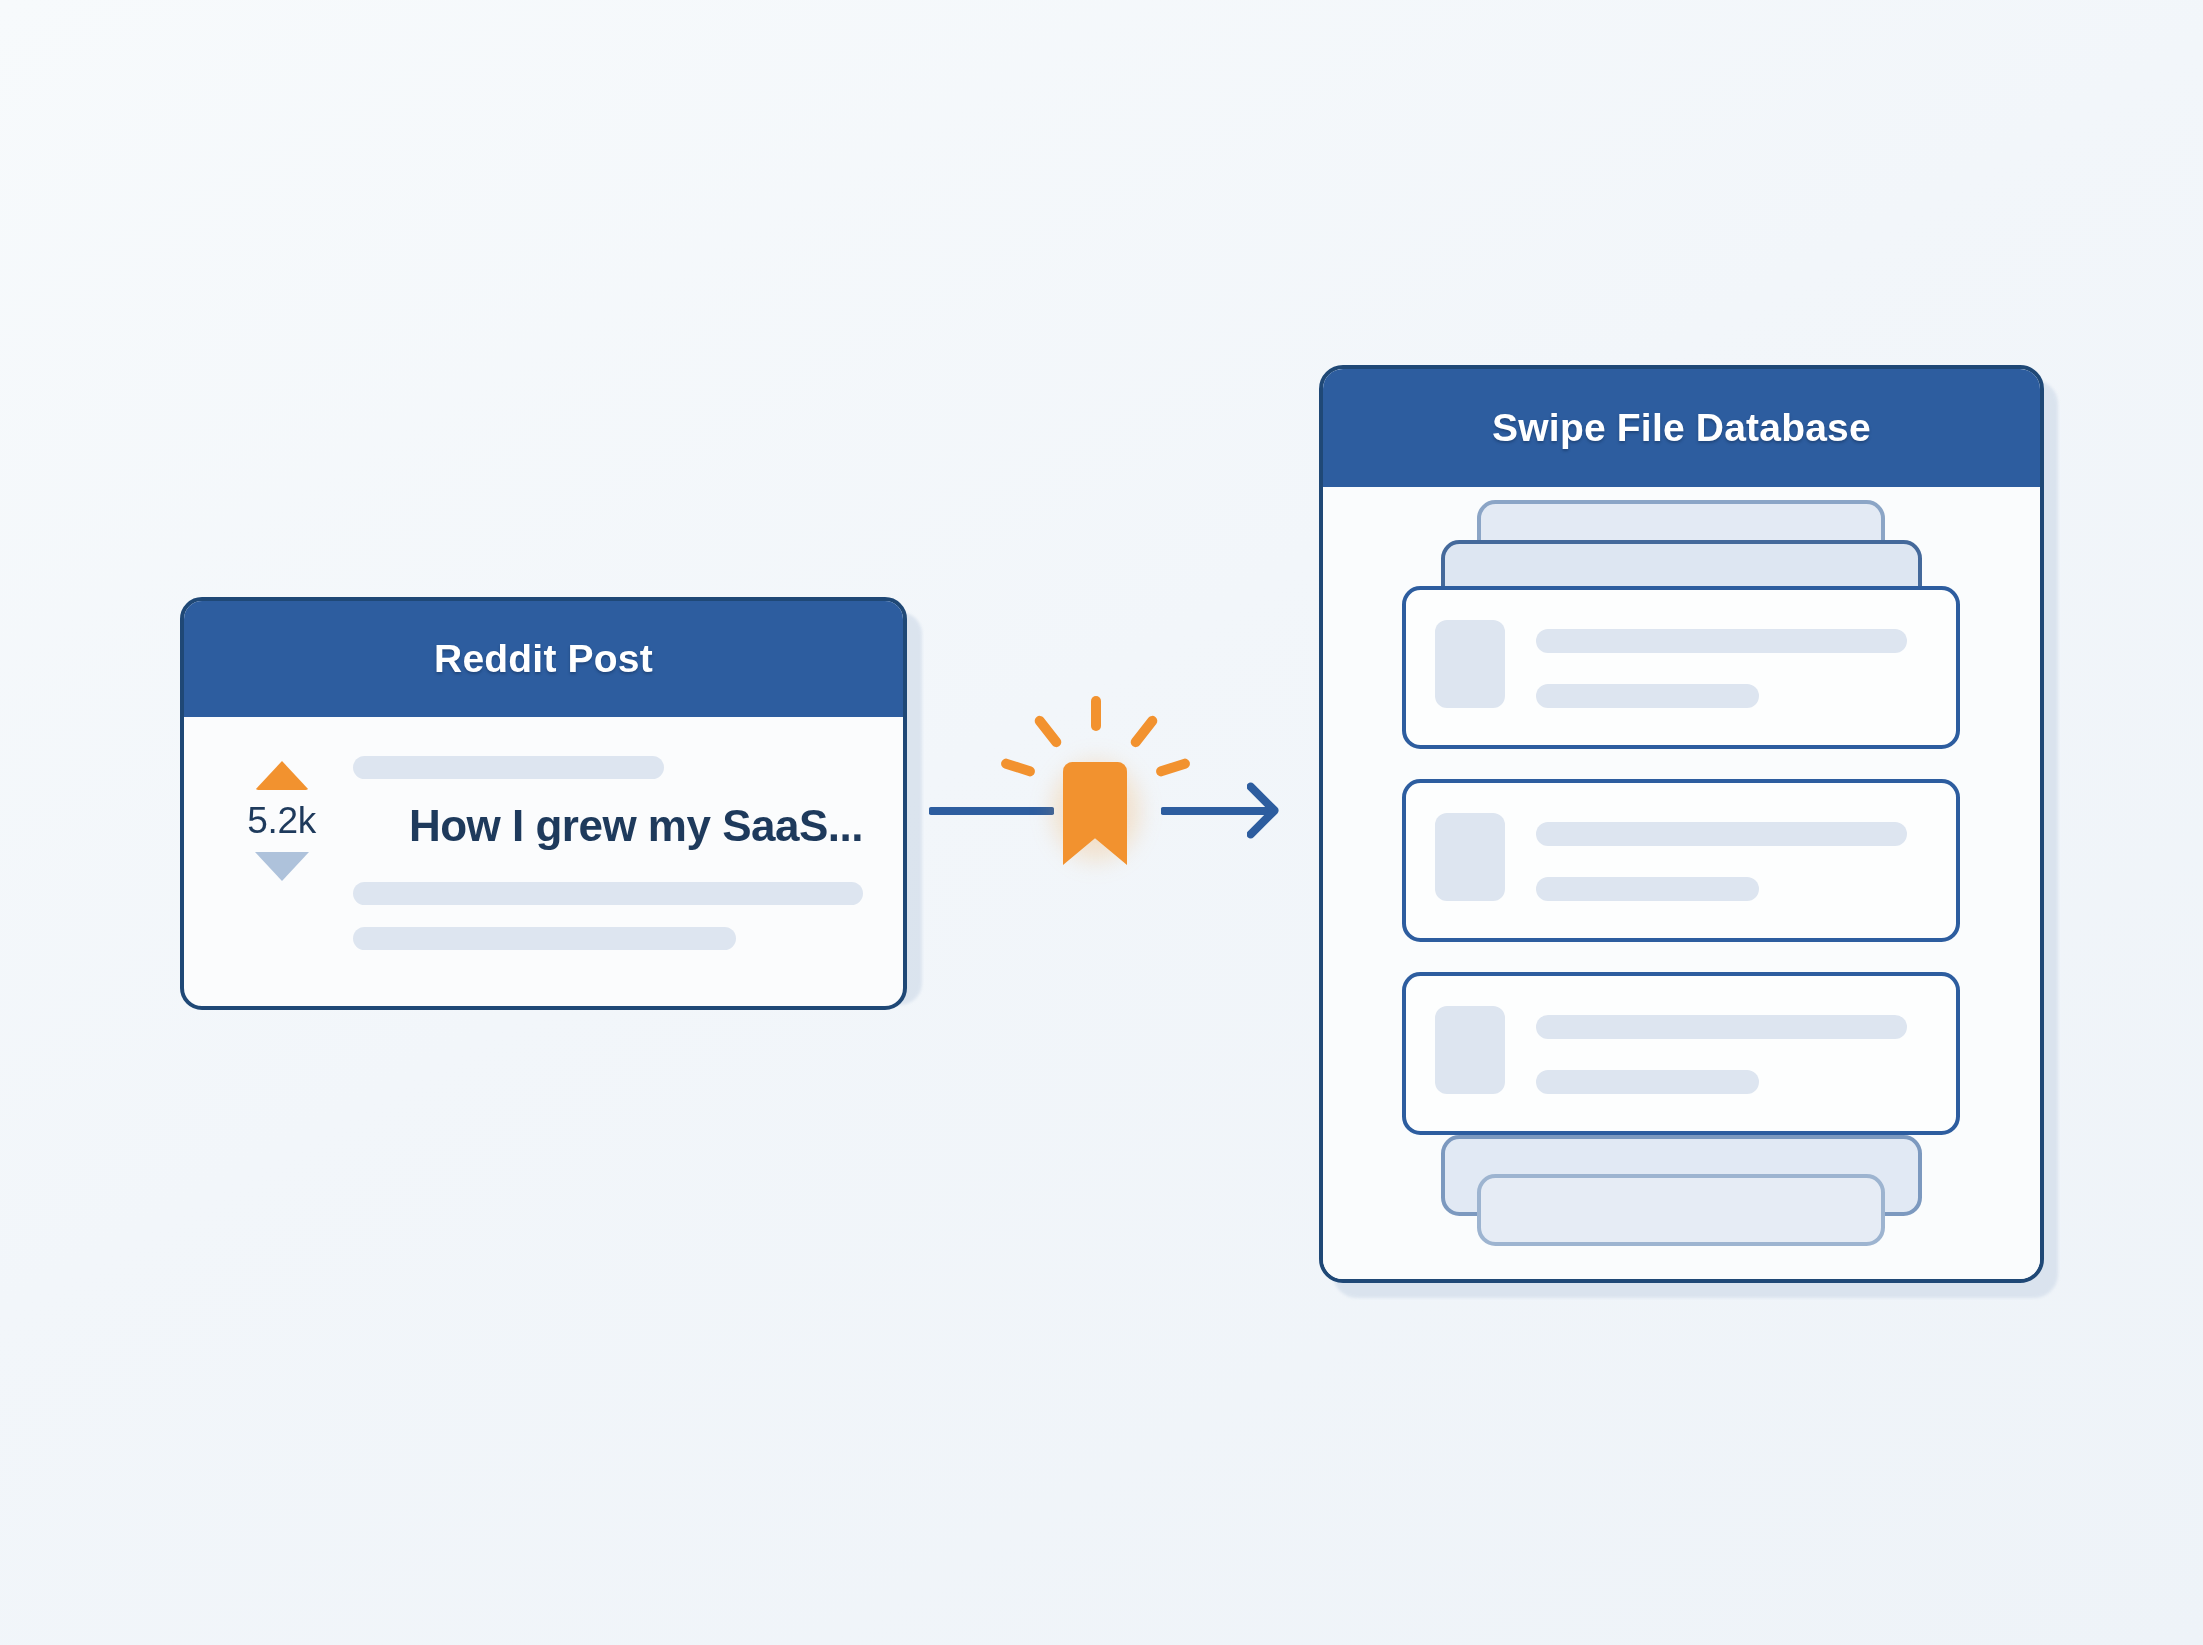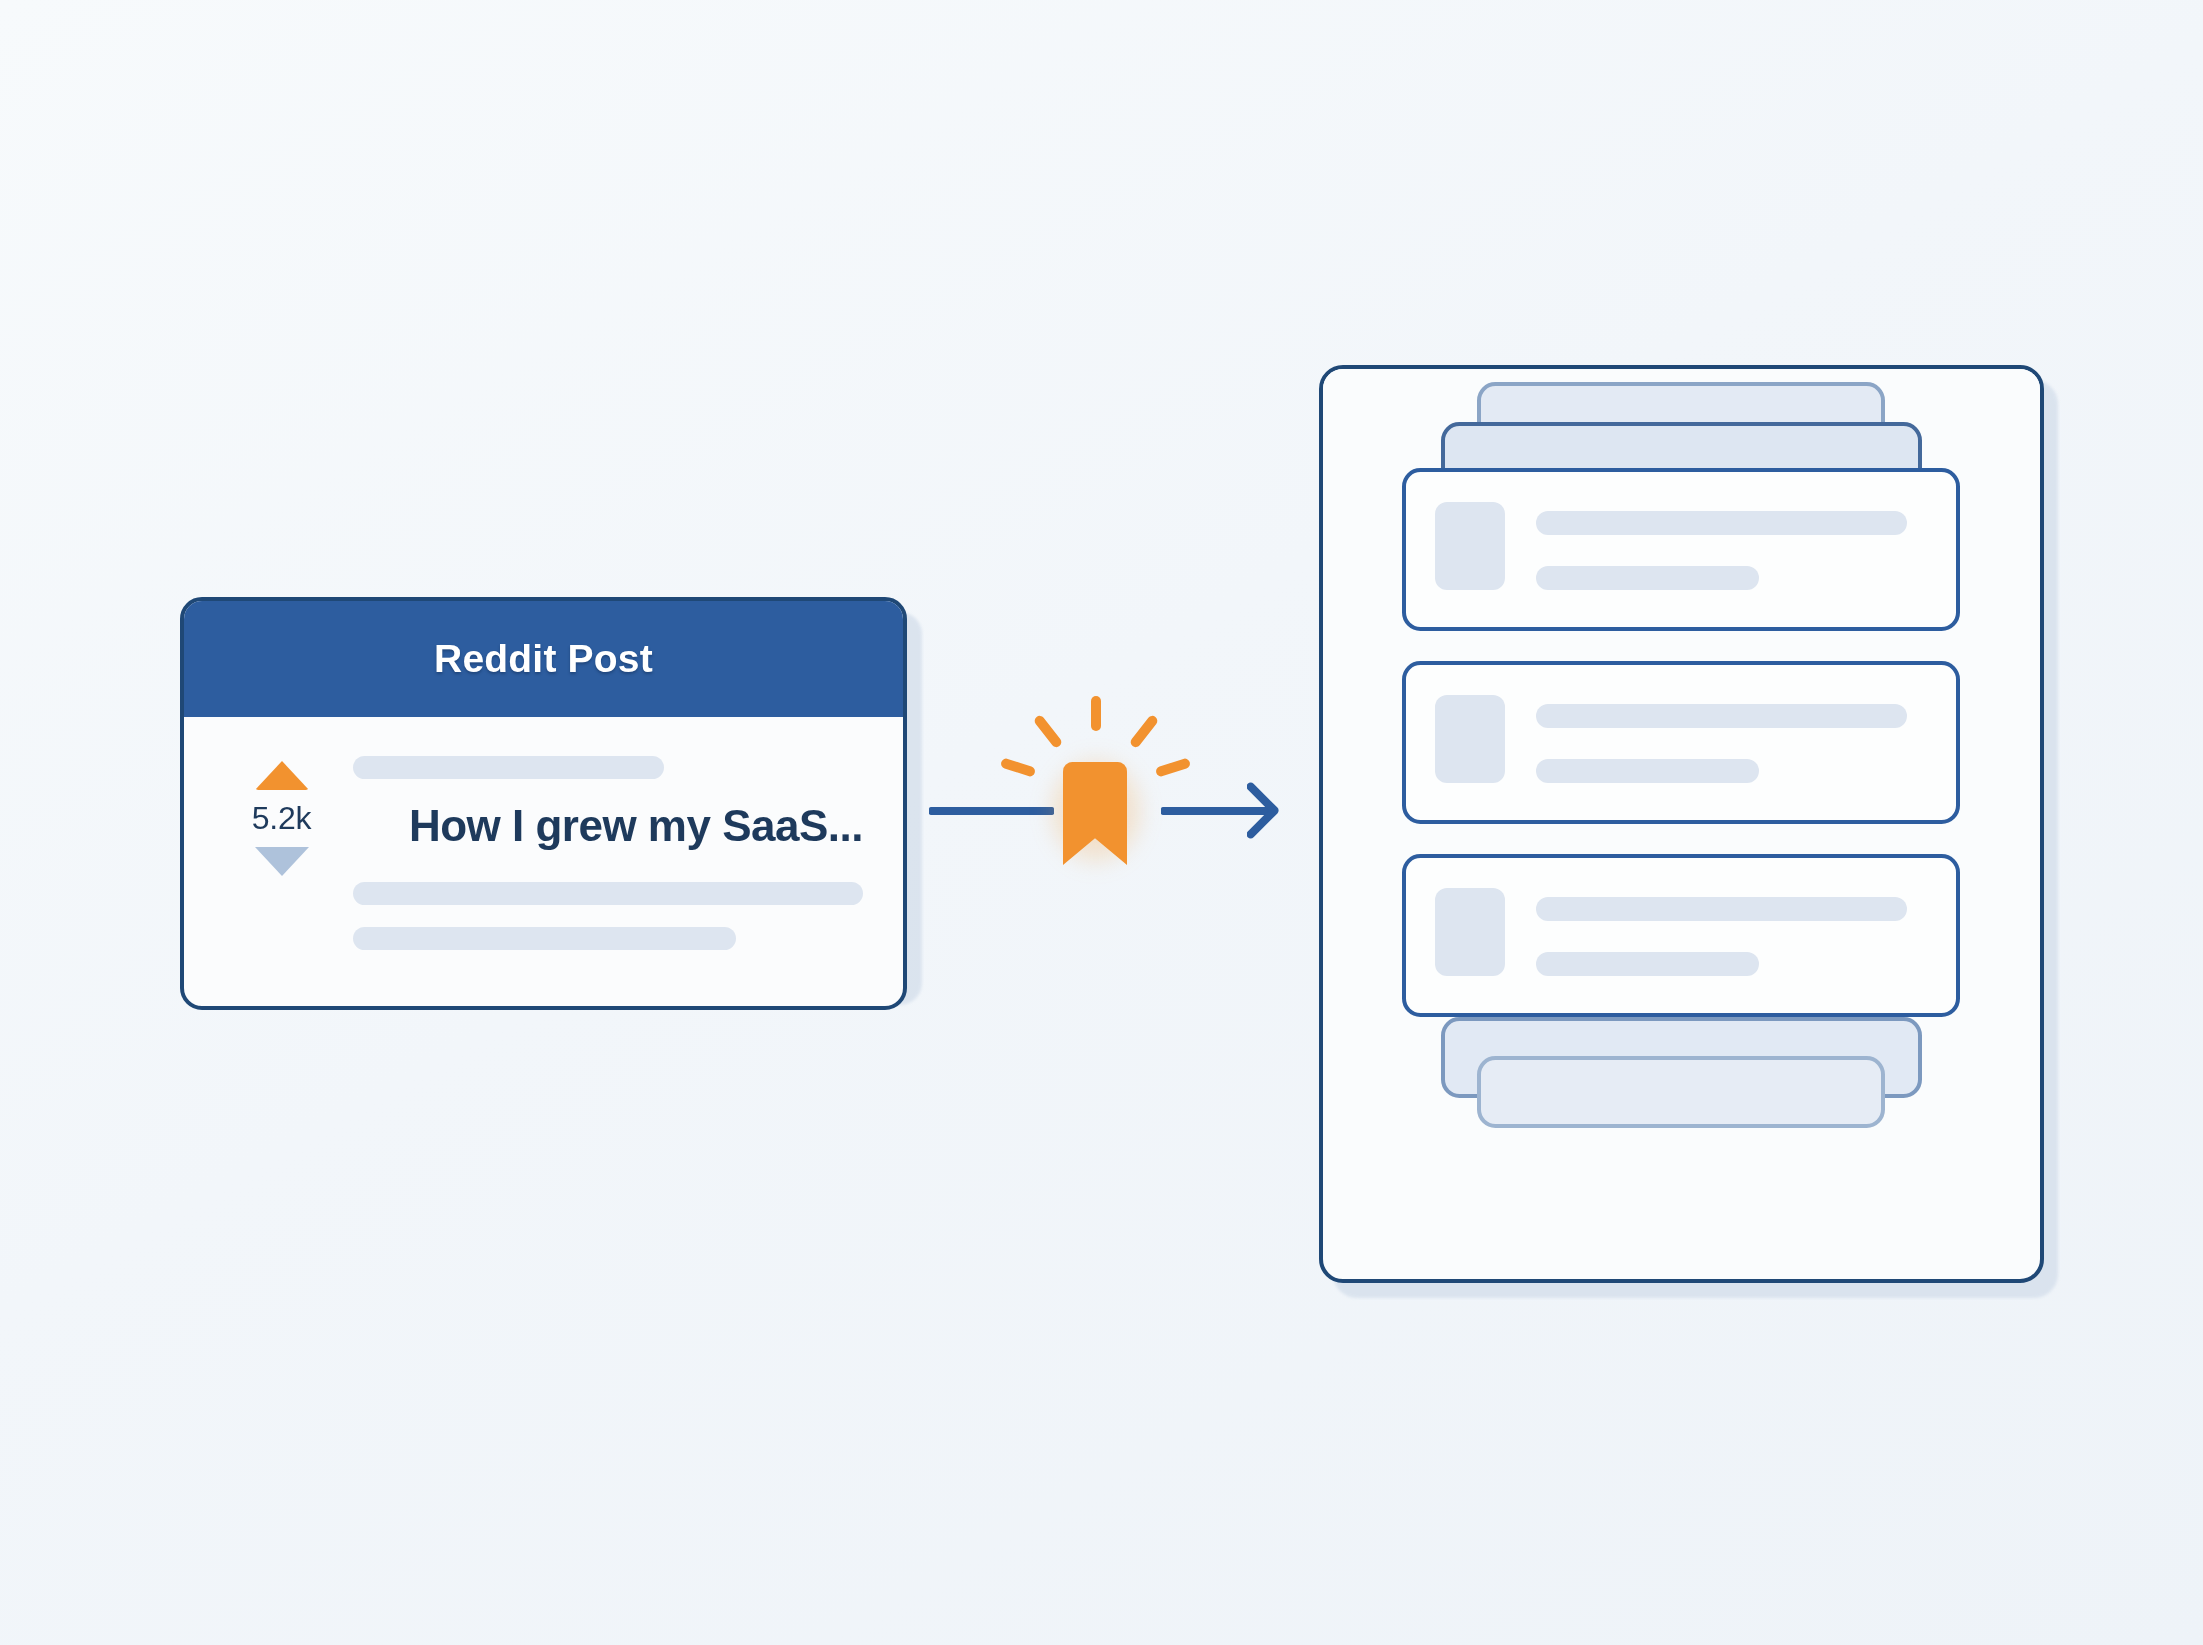--- a/index.html
+++ b/index.html
@@ -80,21 +80,21 @@
   }
   #upvote-icon {
     width: 0;
     height: 0;
     border-left: 27px solid transparent;
     border-right: 27px solid transparent;
     border-bottom: 29px solid #f2922f;
     border-radius: 3.7px;
   }
   #vote-count {
-    font-size: 32px;
+    font-size: 37px;
     font-weight: 500;
     color: #1e3a5c;
     margin: 10px 0 10px;
     letter-spacing: -0.3px;
   }
   #downvote-icon {
     width: 0;
     height: 0;
     border-left: 27px solid transparent;
     border-right: 27px solid transparent;
@@ -310,20 +310,23 @@
     <div class="ray" id="ray-ul"></div>
     <div class="ray" id="ray-top"></div>
     <div class="ray" id="ray-ur"></div>
     <div class="ray" id="ray-r"></div>
     <div id="bookmark-icon"></div>
   </div>
 
   <div class="panel-shadow" id="db-panel-shadow"></div>
 
   <div id="db-panel">
+    <div class="card-header" id="db-header">
+      <span>Swipe File Database</span>
+    </div>
 
     <div id="db-body">
 
       <div class="ghost-card" id="ghost-top-1"></div>
       <div class="ghost-card" id="ghost-top-2"></div>
 
       <div class="ghost-card" id="ghost-bot-1"></div>
       <div class="ghost-card" id="ghost-bot-2"></div>
 
       <div class="db-card" id="db-card-1">

